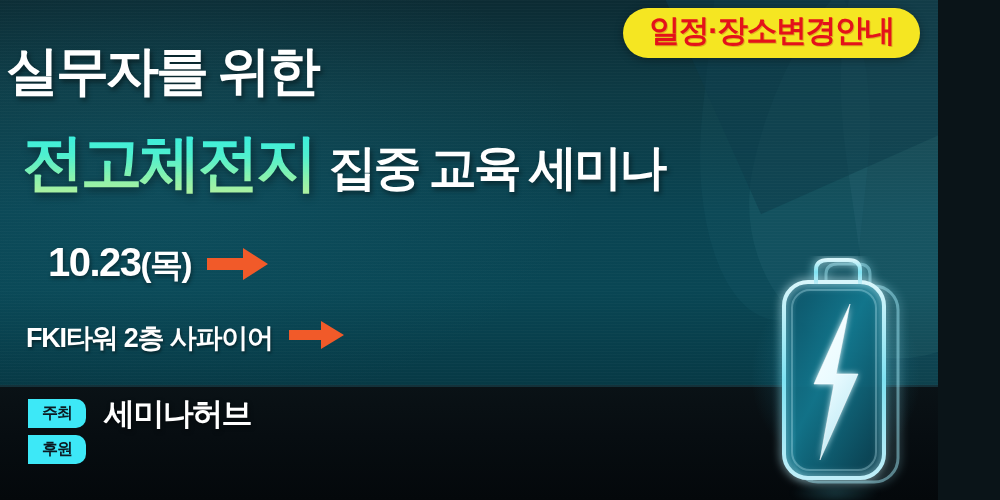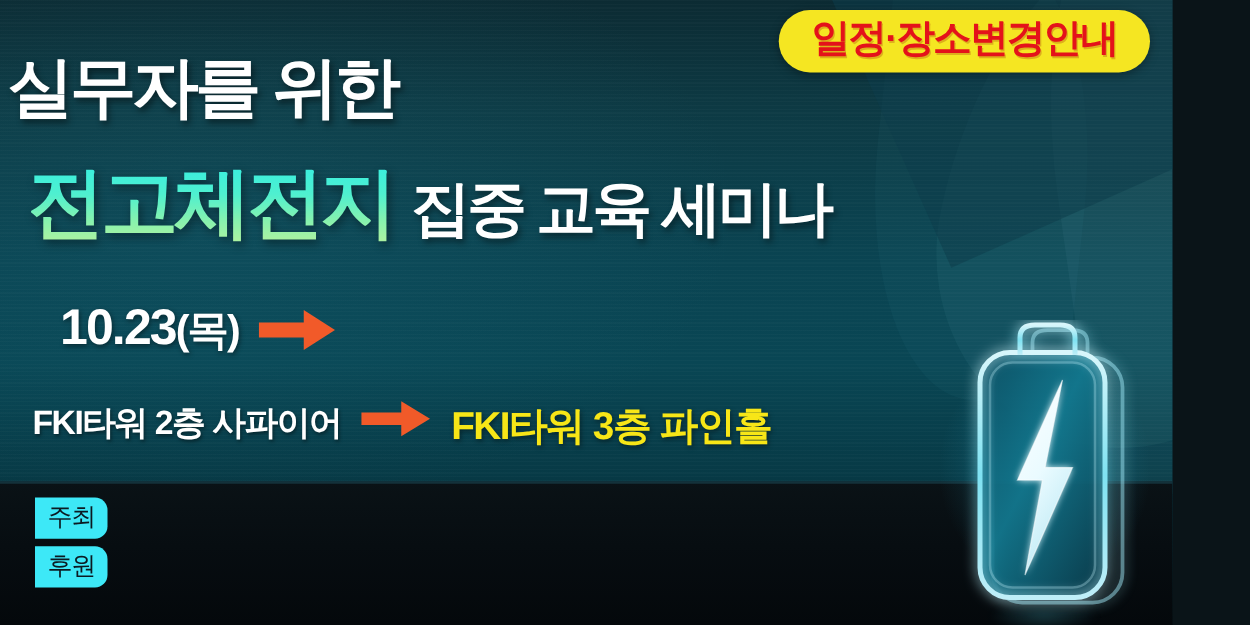--- a/index.html
+++ b/index.html
@@ -203,22 +203,22 @@
   }
   .credit-row {
     display:flex;
     align-items:center;
     gap:18px;
     margin-bottom:6px;
   }
   .credit-tag {
     background:#3DE8F7;
     color:#0b1a22;
-    font-size:20px;
-    font-weight:normal;
+    font-size:16px;
+    font-weight:bold;
     letter-spacing:-1px;
     line-height:1;
     padding:6px 9px 7px 9px;
     border-radius:0 10px 10px 0;
     min-width:58px;
     text-align:center;
   }
   .credit-name {
     color:#ffffff;
     font-size:31px;
@@ -352,26 +352,26 @@
       </span>
     </div>
 
     <div id="row-venue">
       <div id="venue-old">FKI타워 2층 사파이어</div>
       <span class="arrow">
         <svg width="56" height="30" viewBox="0 0 56 30">
           <path d="M0 10 L32 10 L32 1 L55 15 L32 29 L32 20 L0 20 Z" fill="#F15A29"></path>
         </svg>
       </span>
-      <div id="venue-new">FKI타워 3층 파인홀</div>
     </div>
 
     <div id="credits">
       <div class="credit-row">
         <span class="credit-tag">주최</span>
+        <span class="credit-name">세미나허브</span>
       </div>
       <div class="credit-row">
         <span class="credit-tag">후원</span>
       </div>
     </div>
 
   </div>
 </div>
 
 </body></html>

